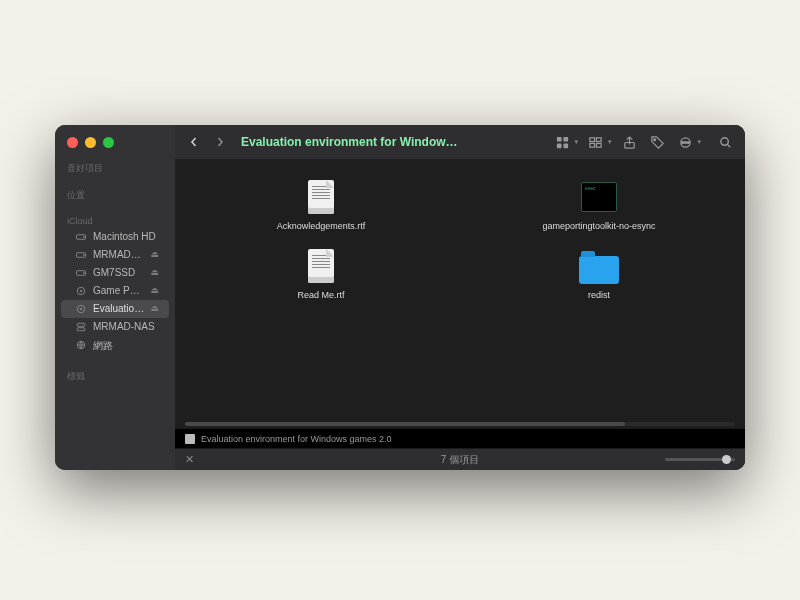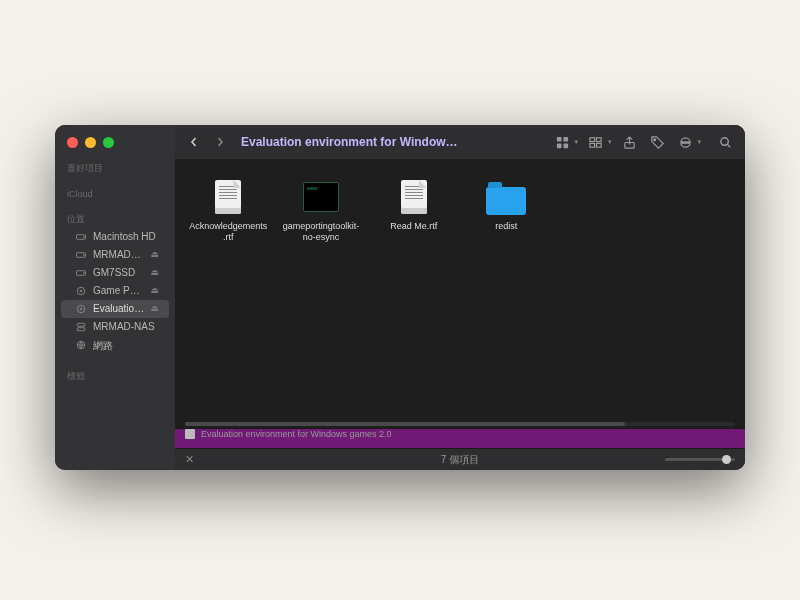--- a/index.html
+++ b/index.html
@@ -82,40 +82,40 @@
     align-items: center;
     padding: 0 10px;
     gap: 8px;
     color: #aaa;
     font-size: 12px;
   }
   .nav-btn { width:18px; height:18px; display:flex; align-items:center; justify-content:center; color:#888; cursor:default;}
   .nav-btn.enabled { color:#ccc; }
   .title {
     font-weight: 600;
-    color: #c4b5fd;
+    color: #86efac;
     font-size: 12px;
     margin-left: 4px;
     margin-right: auto;
     white-space: nowrap;
   }
   .tb-group { display:flex; align-items:center; gap:4px; }
   .tb-icon { width:20px; height:20px; display:flex; align-items:center; justify-content:center; color:#9a9a9c; cursor:default;}
   .tb-icon svg { width:15px; height:15px; }
   .chev-sm { font-size:7px; color:#888; margin-left:-2px;}
   
   .content {
     flex:1;
     background:#1e1e1e;
     padding: 14px 10px;
     overflow:auto;
   }
   .icon-grid {
     display:grid;
-    grid-template-columns: repeat(6, 1fr);
+    grid-template-columns: repeat(2, 1fr);
     gap: 6px 6px;
   }
   .file-item {
     display:flex;
     flex-direction:column;
     align-items:center;
     gap:4px;
     padding:4px;
     cursor:default;
   }
@@ -156,22 +156,22 @@
   .folder {
     width:40px; height:28px; background:#2aa3ef; border-radius:3px;
     position:relative; top:4px;
   }
   .folder::before {
     content:""; position:absolute; top:-5px; left:2px; width:14px; height:6px;
     background:#1f8fd6; border-radius:2px 2px 0 0;
   }
   
   .pathbar {
-    height:20px; background:#701a75; border-top:1px solid #1a1a1a;
-    display:flex; align-items:flex-start; padding:0 10px; gap:6px;
+    height:20px; background:#000000; border-top:1px solid #1a1a1a;
+    display:flex; align-items:center; padding:0 10px; gap:6px;
     font-size:9px; color:#999;
   }
   .pb-icon { width:10px; height:10px; background:#bbb; border-radius:1px; display:inline-block;}
   
   .statusbar {
     height:22px; background:#2e2e30; border-top:1px solid #1a1a1a;
     display:flex; align-items:center; padding:0 10px;
     font-size:10px; color:#999;
     position:relative;
   }
@@ -202,22 +202,22 @@
 
 <div class="window">
 
   <div class="sidebar">
     <div class="traffic-lights">
       <div class="tl tl-red"></div>
       <div class="tl tl-yellow"></div>
       <div class="tl tl-green"></div>
     </div>
     <div class="section-hdr">喜好項目</div>
+    <div class="section-hdr" style="margin-top:8px">位置</div>
     <div class="section-hdr" style="margin-top:8px">iCloud</div>
-    <div class="section-hdr" style="margin-top:8px">位置</div>
 
     <div class="sidebar-item">
       <span class="sb-icon">
           <svg viewBox="0 0 16 16" fill="none" stroke="currentColor" stroke-width="1.2">
             <rect x="2" y="5" width="12" height="6" rx="1"></rect>
             <circle cx="12" cy="8" r="0.6" fill="currentColor"></circle>
           </svg>
         </span>
       <span class="sb-label">Macintosh HD</span>
     </div>

